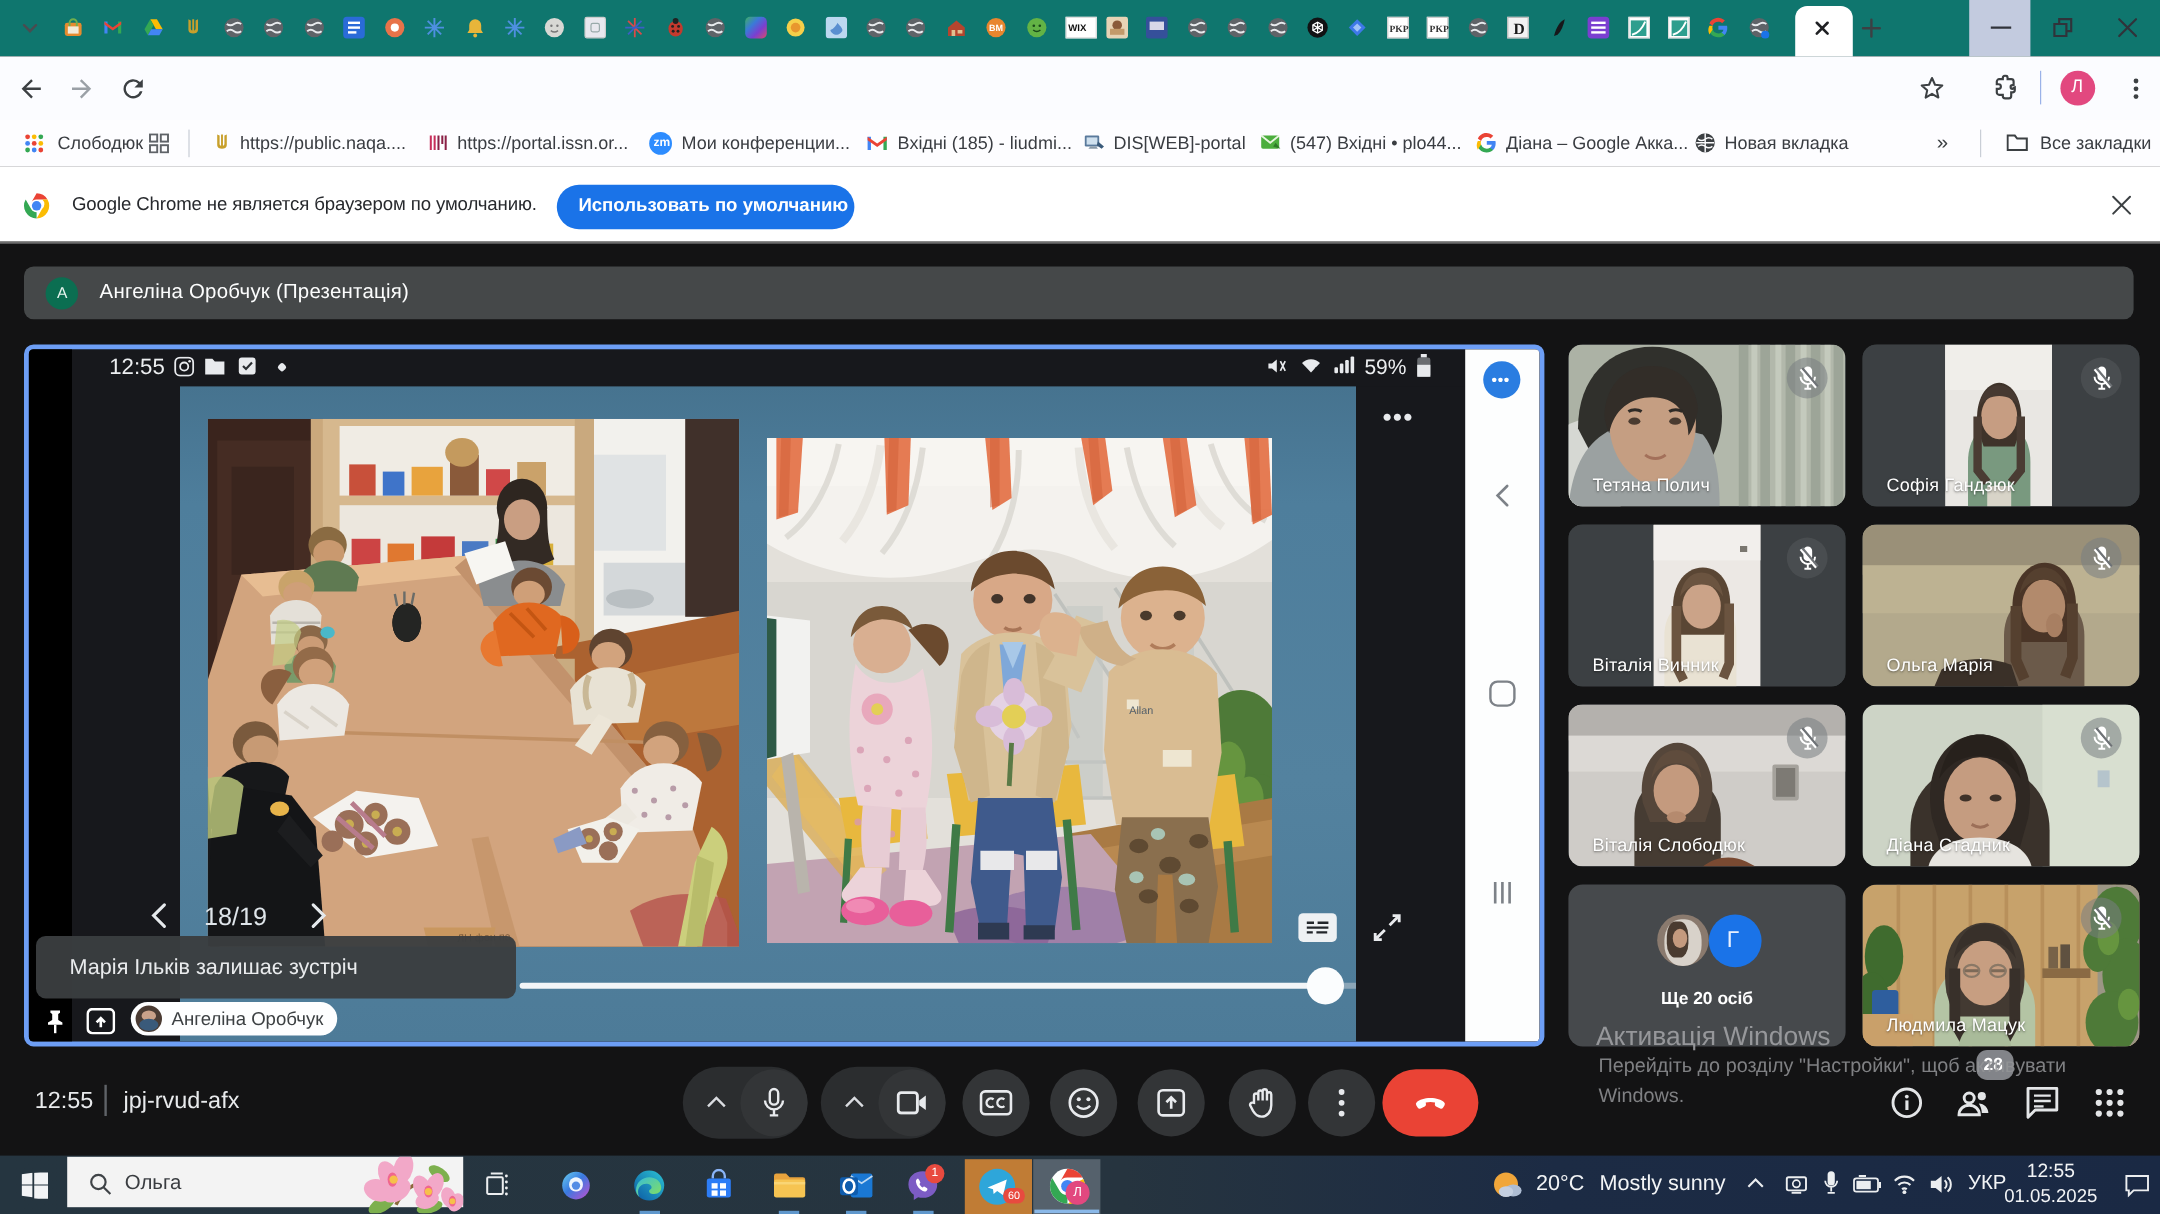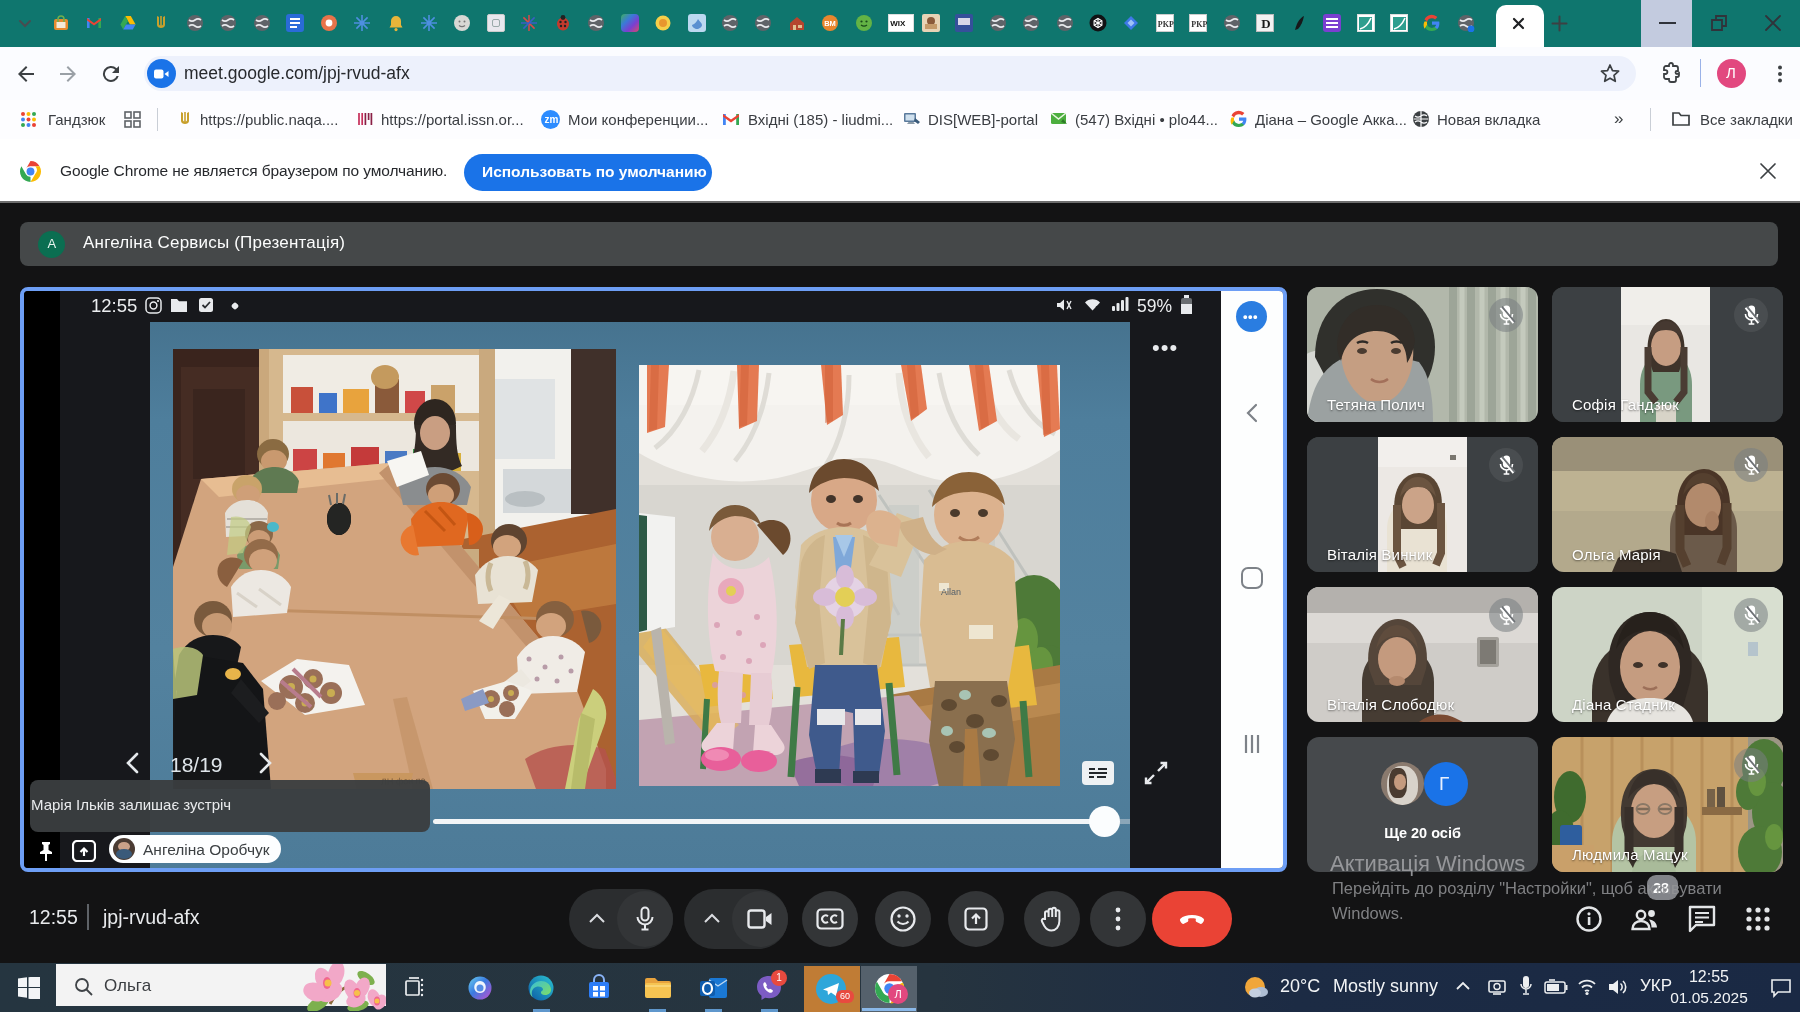--- a/index.html
+++ b/index.html
@@ -233,28 +233,20 @@
 <div class="a" id="toolbar" style="left:0;top:47px;width:1800px;height:53px;background:#fbfcff">
   <svg class="a" style="left:14px;top:15px" width="24" height="24" viewBox="0 0 24 24">
       <path d="M20 11H7.8l5.6-5.6L12 4l-8 8 8 8 1.4-1.4L7.8 13H20z" fill="#3c4043"></path>
     </svg>
   <svg class="a" style="left:56px;top:15px" width="24" height="24" viewBox="0 0 24 24">
       <path d="M4 11h12.2l-5.6-5.6L12 4l8 8-8 8-1.4-1.4 5.6-5.6H4z" fill="#9aa0a6"></path>
     </svg>
   <svg class="a" style="left:99px;top:15px" width="24" height="24" viewBox="0 0 24 24">
       <path d="M17.65 6.35A8 8 0 1 0 19.7 14h-2.1a6 6 0 1 1-1.4-6.2L13 11h7V4z" fill="#3c4043"></path>
     </svg>
-  <div class="a" style="left:144px;top:9px;width:1492px;height:35px;border-radius:18px;background:#edf1fc">
-    <div class="a" style="left:3px;top:3px;width:29px;height:29px;border-radius:50%;background:#1a73e8"></div>
-    <svg class="a" style="left:10px;top:10.5px" width="15" height="14" viewBox="0 0 15 14">
-        <rect x="0" y="2.5" width="9.5" height="9" rx="2" fill="#fff"></rect>
-        <path d="M10.5 7l4-3v6z" fill="#fff"></path>
-      </svg>
-    <span class="a" style="left:40px;top:7px;font-size:17.5px;color:#27292d">meet.google.com/jpj-rvud-afx</span>
-  </div>
   <svg class="a" style="left:1598px;top:15px" width="24" height="24" viewBox="0 0 24 24">
       <path d="M12 3l2.5 5.6 6.1.6-4.6 4.1 1.3 6L12 16.2 6.7 19.3l1.3-6-4.6-4.1 6.1-.6z" fill="none" stroke="#3c4043" stroke-width="1.7" stroke-linejoin="round"></path>
     </svg>
   <svg class="a" style="left:1660px;top:15px" width="24" height="24" viewBox="0 0 24 24">
       <path d="M19 11v2a2 2 0 0 1-2 2h-1v3a2 2 0 0 1-2 2h-3a2 2 0 0 1-2-2v-1H6a2 2 0 0 1-2-2v-3h1.5a1.9 1.9 0 0 0 0-3.8H4V6a2 2 0 0 1 2-2h3V3a2 2 0 0 1 4 0v1h3a2 2 0 0 1 2 2v3h-1a1.5 1.5 0 0 0 0 3z" fill="none" stroke="#3c4043" stroke-width="1.8"></path>
     </svg>
   <div class="a" style="left:1700px;top:12px;width:1px;height:28px;background:#9ab2e8"></div>
   <div class="a" style="left:1717px;top:12px;width:29px;height:29px;border-radius:50%;background:#e2487f"></div>
   <span class="a" style="left:1726px;top:17px;font-size:15px;color:#fff">Л</span>
   <svg class="a" style="left:1768px;top:15px" width="24" height="24" viewBox="0 0 24 24">
@@ -273,21 +265,21 @@
         <circle cx="8.5" cy="3" r="2" fill="#fbbc04"></circle>
         <circle cx="14" cy="3" r="2" fill="#34a853"></circle>
         <circle cx="3" cy="8.5" r="2" fill="#4285f4"></circle>
         <circle cx="8.5" cy="8.5" r="2" fill="#ea4335"></circle>
         <circle cx="14" cy="8.5" r="2" fill="#fbbc04"></circle>
         <circle cx="3" cy="14" r="2" fill="#34a853"></circle>
         <circle cx="8.5" cy="14" r="2" fill="#4285f4"></circle>
         <circle cx="14" cy="14" r="2" fill="#ea4335"></circle>
       </g>
     </svg>
-  <span class="a" style="left:48px;top:11px">Гандзюк</span>
+  <span class="a" style="left:48px;top:11px">Слободюк</span>
   <svg class="a" style="left:124px;top:11px" width="17" height="17" viewBox="0 0 17 17">
       <g fill="none" stroke="#5f6368" stroke-width="1.6">
         <rect x="1" y="1" width="6" height="6"></rect>
         <rect x="10" y="1" width="6" height="6"></rect>
         <rect x="1" y="10" width="6" height="6"></rect>
         <rect x="10" y="10" width="6" height="6"></rect>
       </g>
     </svg>
   <div class="a" style="left:157px;top:8px;width:1px;height:23px;background:#c9ced6"></div>
   <svg class="a" style="left:176px;top:10px" width="18" height="18" viewBox="0 0 18 18">
@@ -361,21 +353,21 @@
   <svg class="a" style="left:1759px;top:23px" width="18" height="18" viewBox="0 0 18 18">
       <path d="M2 2l14 14M16 2L2 16" stroke="#3c4043" stroke-width="1.7" stroke-linecap="round"></path>
     </svg>
 </div>
 
 <div class="a" id="meet" style="left:0;top:203px;width:1800px;height:760px;background:#131314">
 
   <div class="a" style="left:20px;top:19px;width:1758px;height:44px;border-radius:8px;background:#454849">
     <div class="a" style="left:18px;top:9px;width:27px;height:27px;border-radius:50%;background:#0b6e51"></div>
     <span class="a" style="left:27.5px;top:14px;font-size:13px;color:#e8f5ef">А</span>
-    <span class="a" style="left:63px;top:11px;font-size:17px;color:#fcfdfd;letter-spacing:.2px">Ангеліна Сервисы (Презентація)</span>
+    <span class="a" style="left:63px;top:11px;font-size:17px;color:#fcfdfd;letter-spacing:.2px">Ангеліна Оробчук (Презентація)</span>
   </div>
 
   <div class="a" id="share" style="left:20px;top:84px;width:1267px;height:585px;border:4px solid #6d9ef5;border-radius:8px;background:#17181c;overflow:hidden">
 
     <div class="a" style="left:0;top:0;width:36px;height:577px;background:#000"></div>
 
     <span class="a" style="left:67px;top:4px;font-size:18.5px;color:#eceef0">12:55</span>
     <svg class="a" style="left:121px;top:6px" width="17" height="17" viewBox="0 0 17 17">
         <rect x="1" y="1" width="15" height="15" rx="4" fill="none" stroke="#e8eaed" stroke-width="1.5"></rect>
         <circle cx="8.5" cy="8.5" r="3.4" fill="none" stroke="#e8eaed" stroke-width="1.5"></circle>
@@ -754,21 +746,21 @@
     <span class="a" style="left:1219px;top:18px;font-size:13px;color:#fff;letter-spacing:.5px;font-weight:bold">•••</span>
     <svg class="a" style="left:1220px;top:112px" width="16" height="20" viewBox="0 0 16 20">
         <path d="M12 2L4 10l8 8" stroke="#7d8288" stroke-width="2.2" fill="none" stroke-linecap="round"></path>
       </svg>
     <div class="a" style="left:1217px;top:276px;width:22px;height:22px;border:2.5px solid #7d8288;border-radius:7px"></div>
     <svg class="a" style="left:1217px;top:442px" width="22" height="22" viewBox="0 0 22 22">
         <path d="M5 2v18M11 2v18M17 2v18" stroke="#7d8288" stroke-width="2.2"></path>
       </svg>
 
     <div class="a" style="left:6px;top:489px;width:400px;height:52px;border-radius:8px;background:rgba(58,61,64,.96)"></div>
-    <span class="a" style="left:7px;top:505px;font-size:15px;color:#e9ebed">Марія Ільків залишає зустріч</span>
+    <span class="a" style="left:34px;top:505px;font-size:18px;color:#e9ebed">Марія Ільків залишає зустріч</span>
 
     <svg class="a" style="left:12px;top:549px" width="20" height="22" viewBox="0 0 20 22">
         <path d="M6 2h8v2l-1.5 1v5L16 12v2H4v-2l3.5-2V5L6 4z" fill="#fff"></path>
         <rect x="9" y="14" width="2" height="7" fill="#fff"></rect>
       </svg>
     <svg class="a" style="left:48px;top:549px" width="24" height="22" viewBox="0 0 24 22">
         <rect x="1" y="1" width="22" height="20" rx="4" fill="none" stroke="#fff" stroke-width="2.2"></rect>
         <path d="M12 16v-7M8.5 12L12 8.5l3.5 3.5" stroke="#fff" stroke-width="2.2" fill="none"></path>
       </svg>
     <div class="a" style="left:85px;top:544px;width:172px;height:28px;border-radius:14px;background:#fdfeff"></div>

